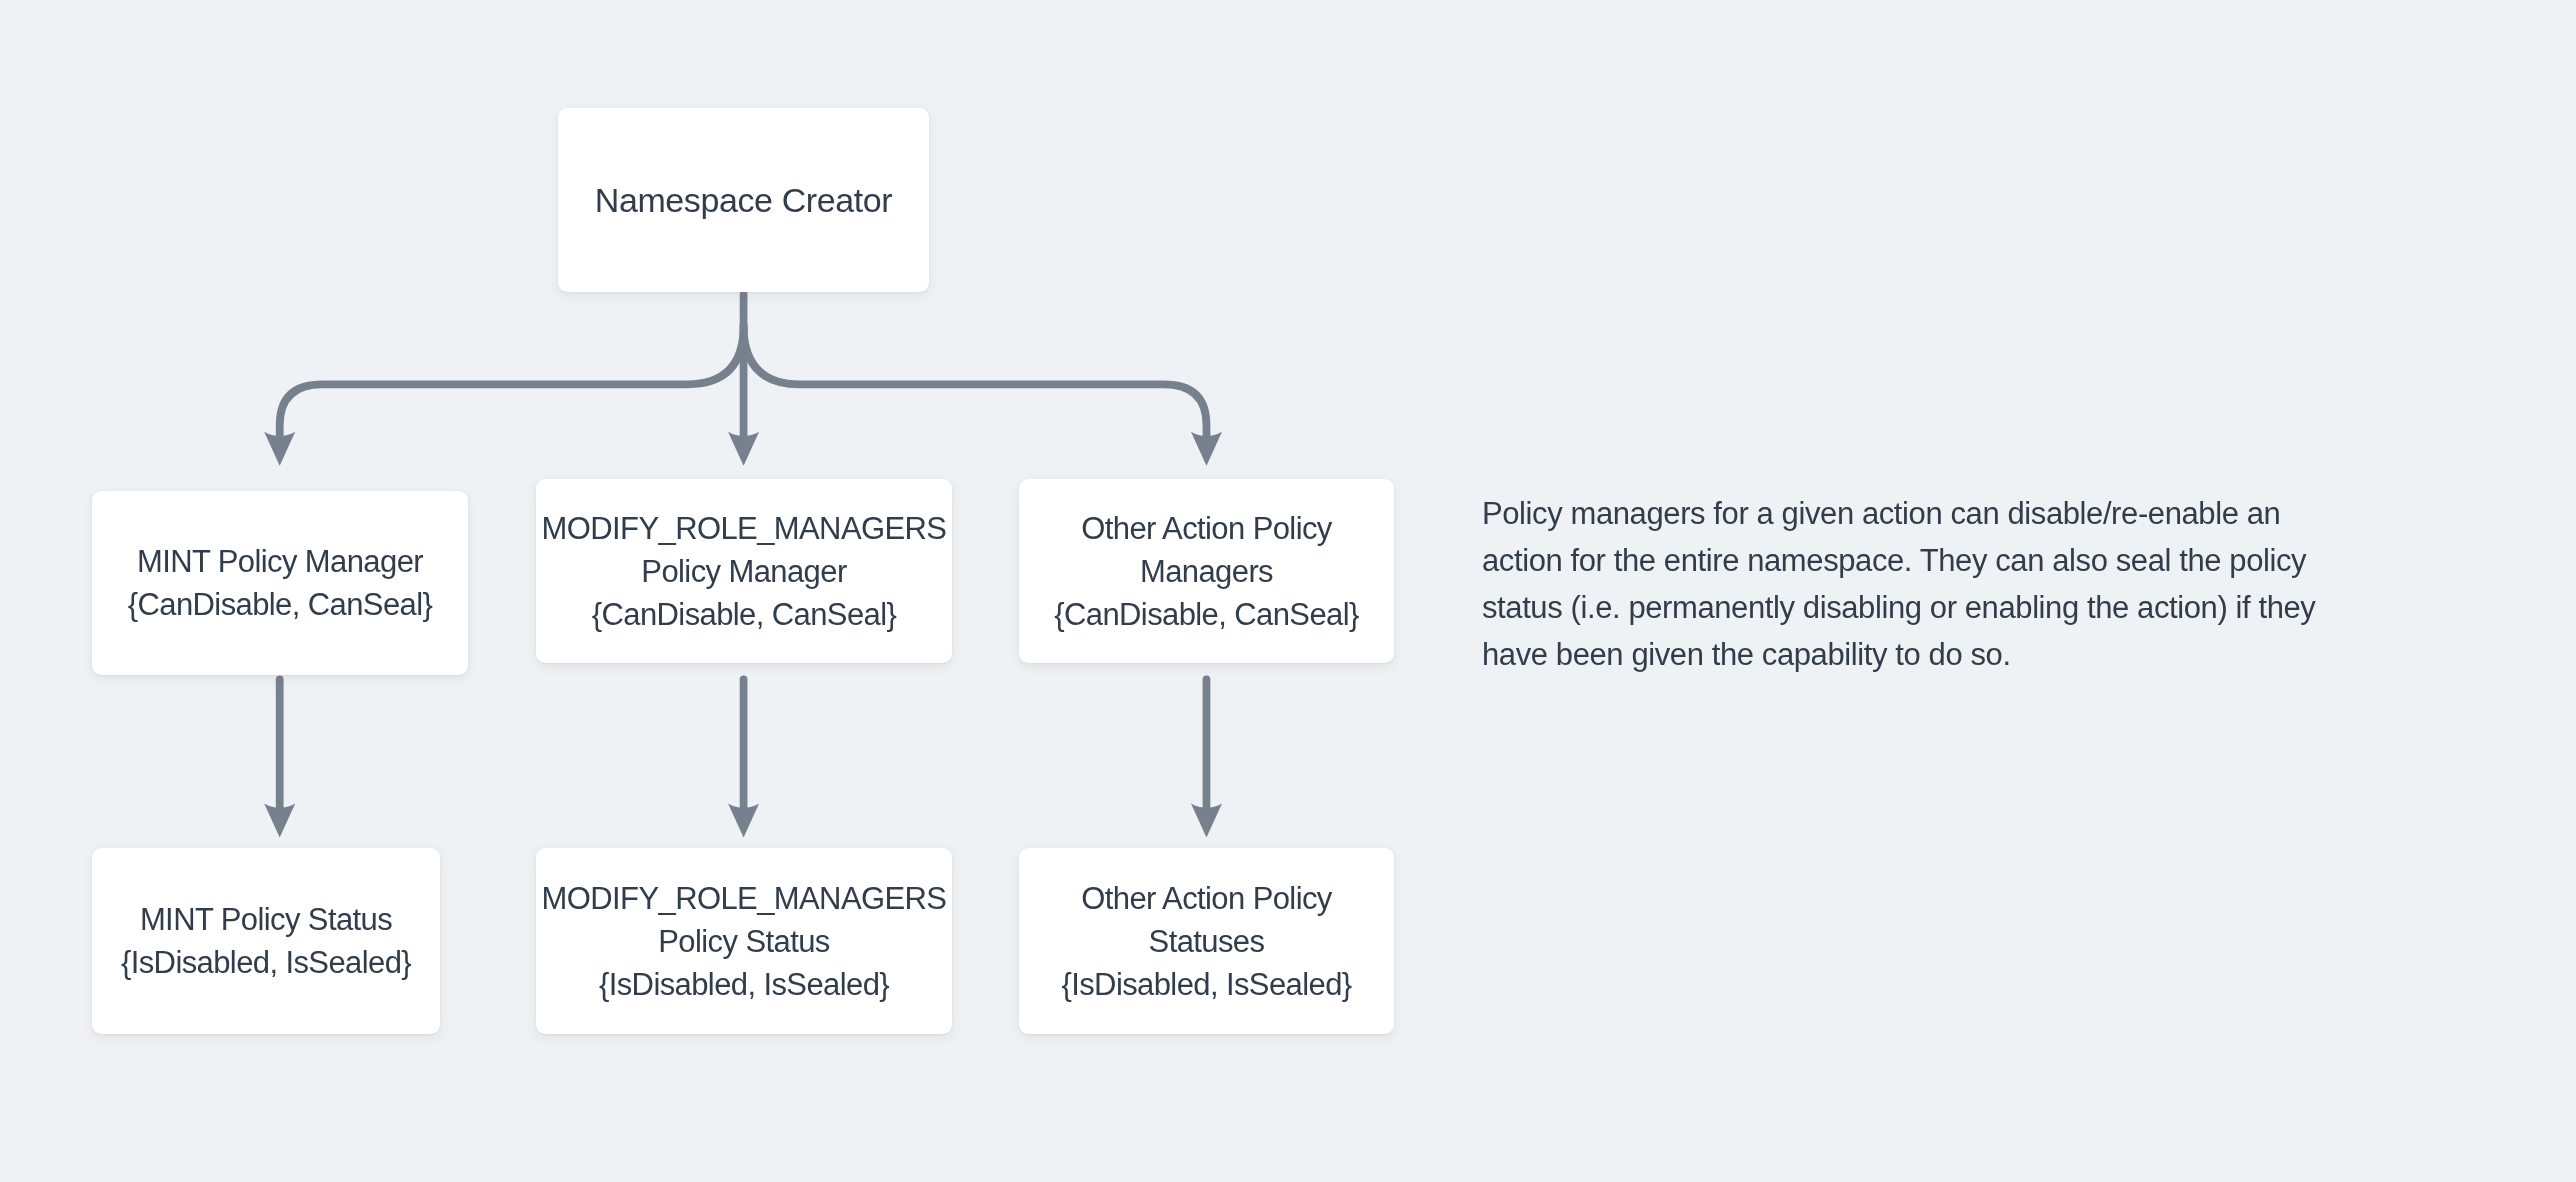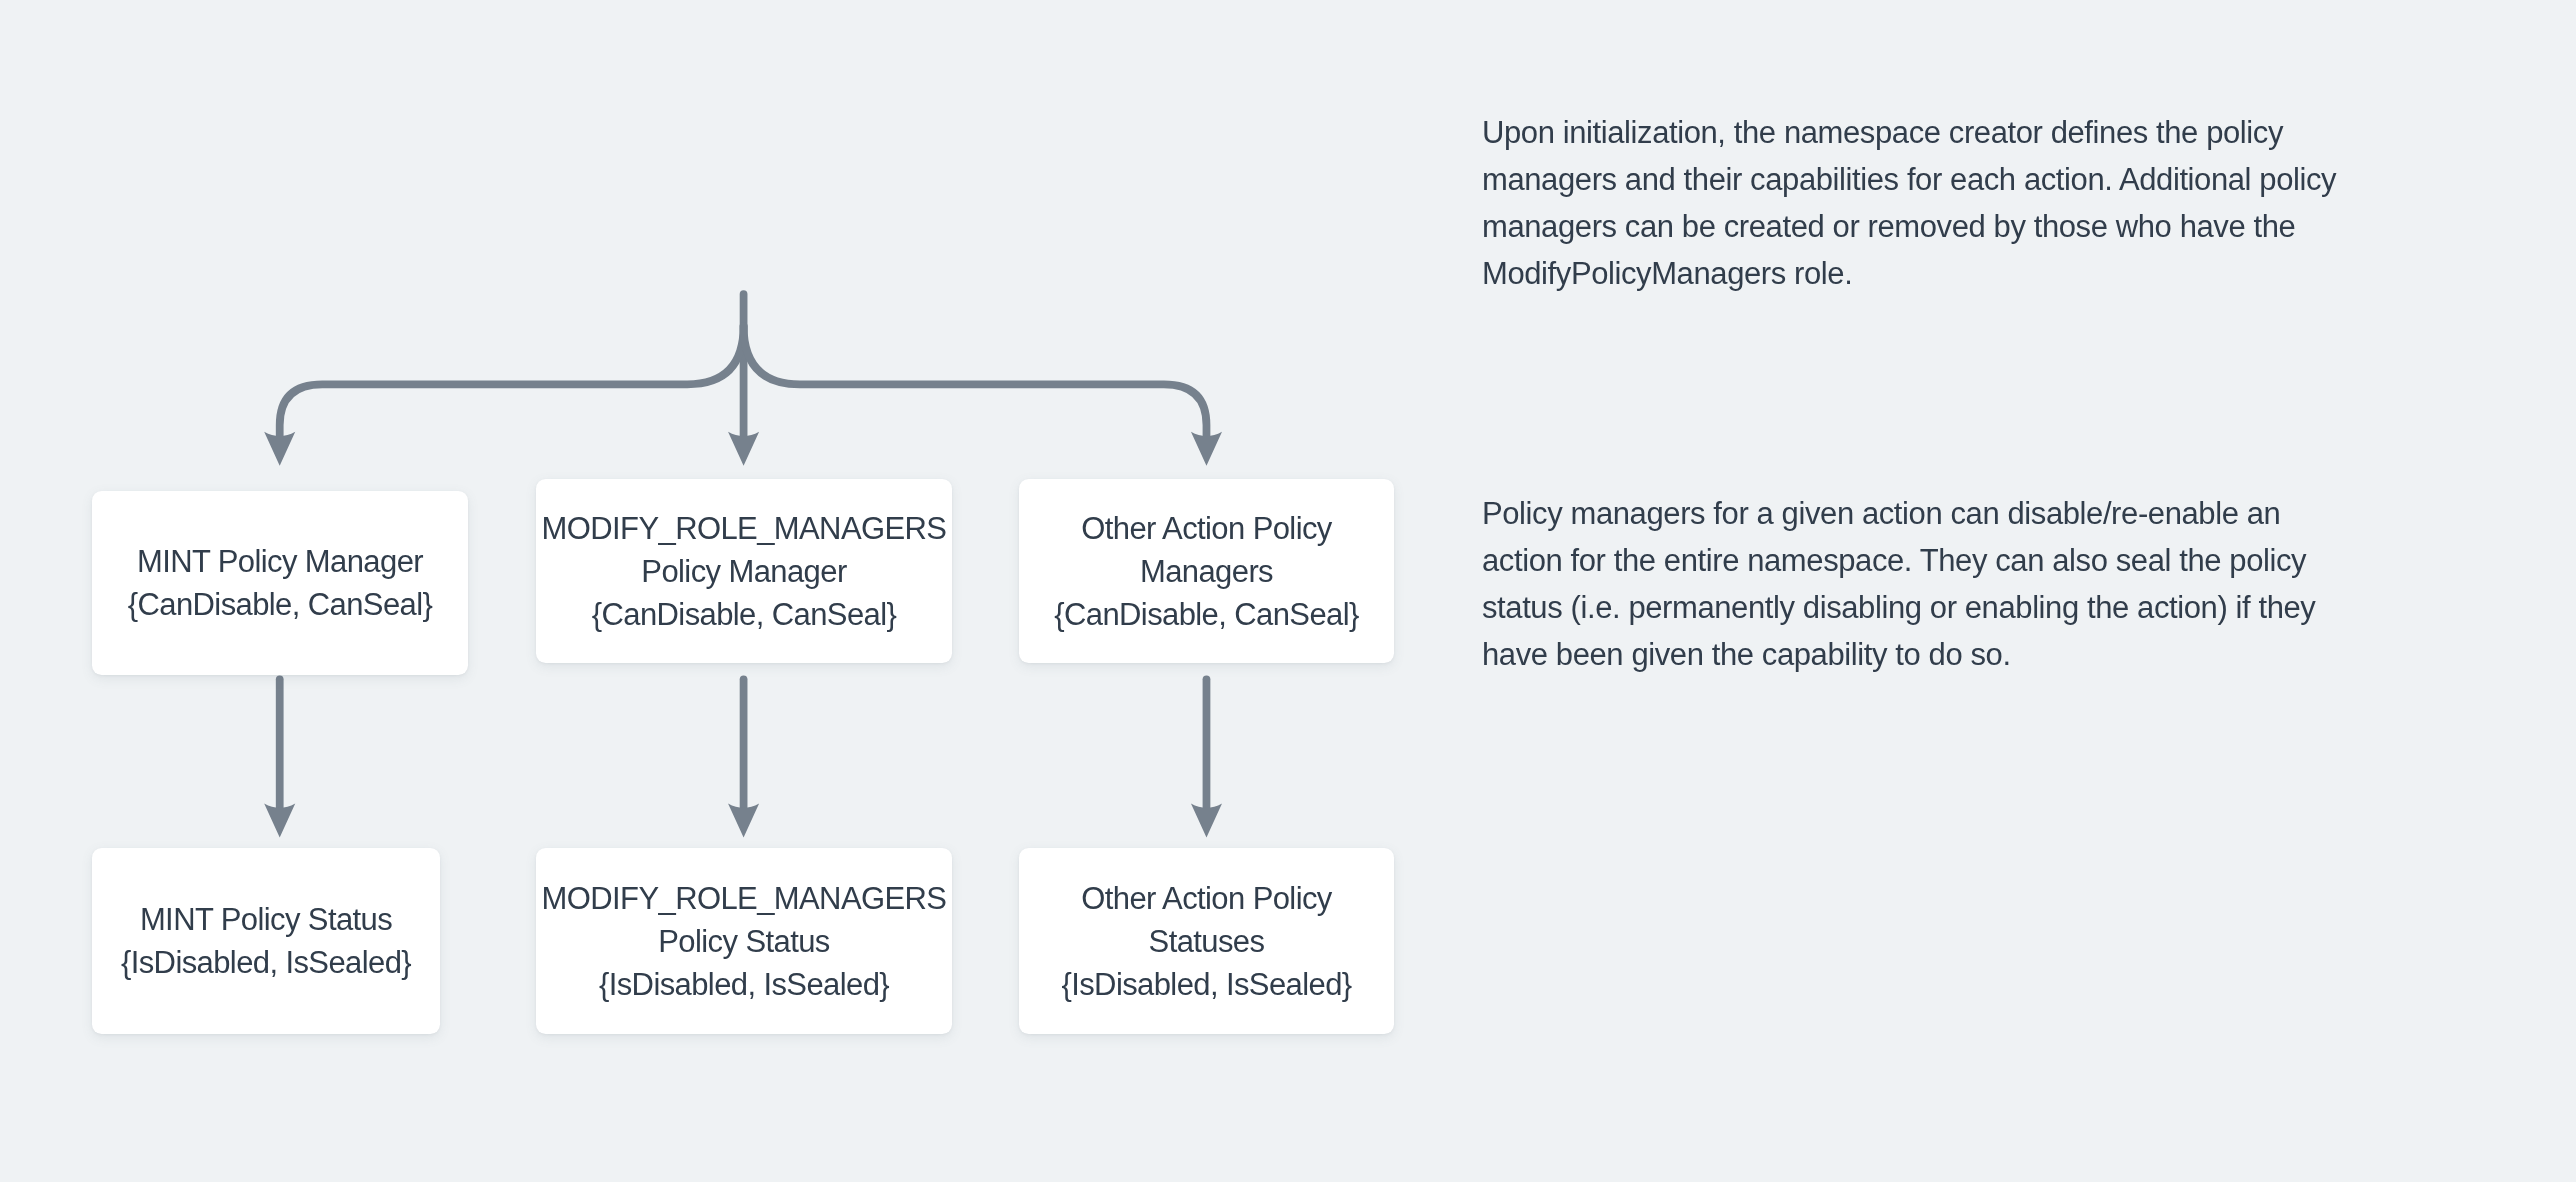--- a/index.html
+++ b/index.html
@@ -63,20 +63,23 @@
     <path class="head" d="M1243 480 L1227 445 Q1243 454 1259 445 Z"></path>
 
     <path class="ln" d="M288 700 V832"></path>
     <path class="ln" d="M766 700 V832"></path>
     <path class="ln" d="M1243 700 V832"></path>
     <path class="head" d="M288 863 L272 828 Q288 837 304 828 Z"></path>
     <path class="head" d="M766 863 L750 828 Q766 837 782 828 Z"></path>
     <path class="head" d="M1243 863 L1227 828 Q1243 837 1259 828 Z"></path>
   </svg>
 
+  <div class="box root" style="left:558px;top:108px;width:371px;height:184px;">
+    <span class="lbl">Namespace Creator</span>
+  </div>
 
   <div class="box" style="left:92px;top:491px;width:376px;height:184px;">
     <span class="lbl">MINT Policy Manager
 {CanDisable, CanSeal}</span>
   </div>
   <div class="box" style="left:536px;top:479px;width:416px;height:184px;">
     <span class="lbl">MODIFY_ROLE_MANAGERS
 Policy Manager
 {CanDisable, CanSeal}</span>
   </div>
@@ -94,23 +97,19 @@
     <span class="lbl">MODIFY_ROLE_MANAGERS
 Policy Status
 {IsDisabled, IsSealed}</span>
   </div>
   <div class="box" style="left:1019px;top:848px;width:375px;height:186px;">
     <span class="lbl">Other Action Policy
 Statuses
 {IsDisabled, IsSealed}</span>
   </div>
 
-  <div class="note" style="top:109px;">Upon initialization, the namespace creator defines the policy
-managers and their capabilities for each action. Additional policy
-managers can be created or removed by those who have the
-ModifyPolicyManagers role.</div>
   <div class="note" style="top:490px;">Policy managers for a given action can disable/re-enable an
 action for the entire namespace. They can also seal the policy
 status (i.e. permanently disabling or enabling the action) if they
 have been given the capability to do so.</div>
 
 </div>
 
 
 </body></html>

